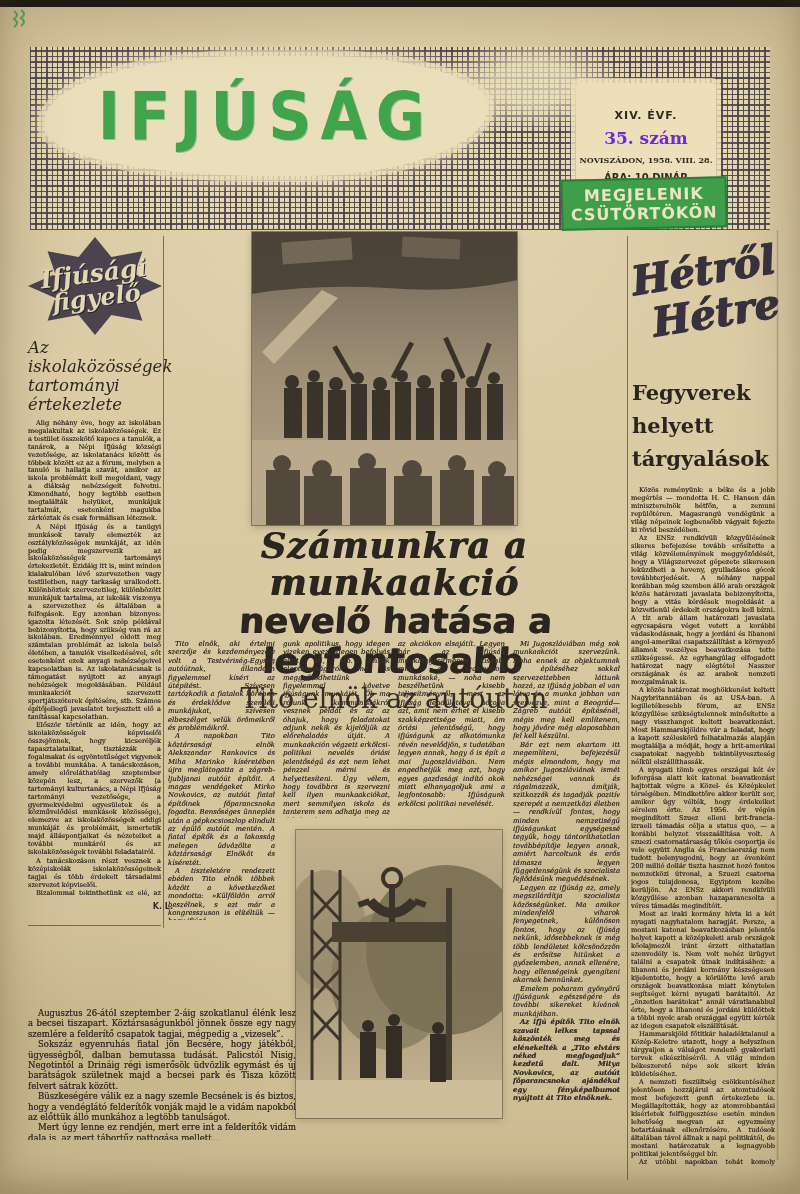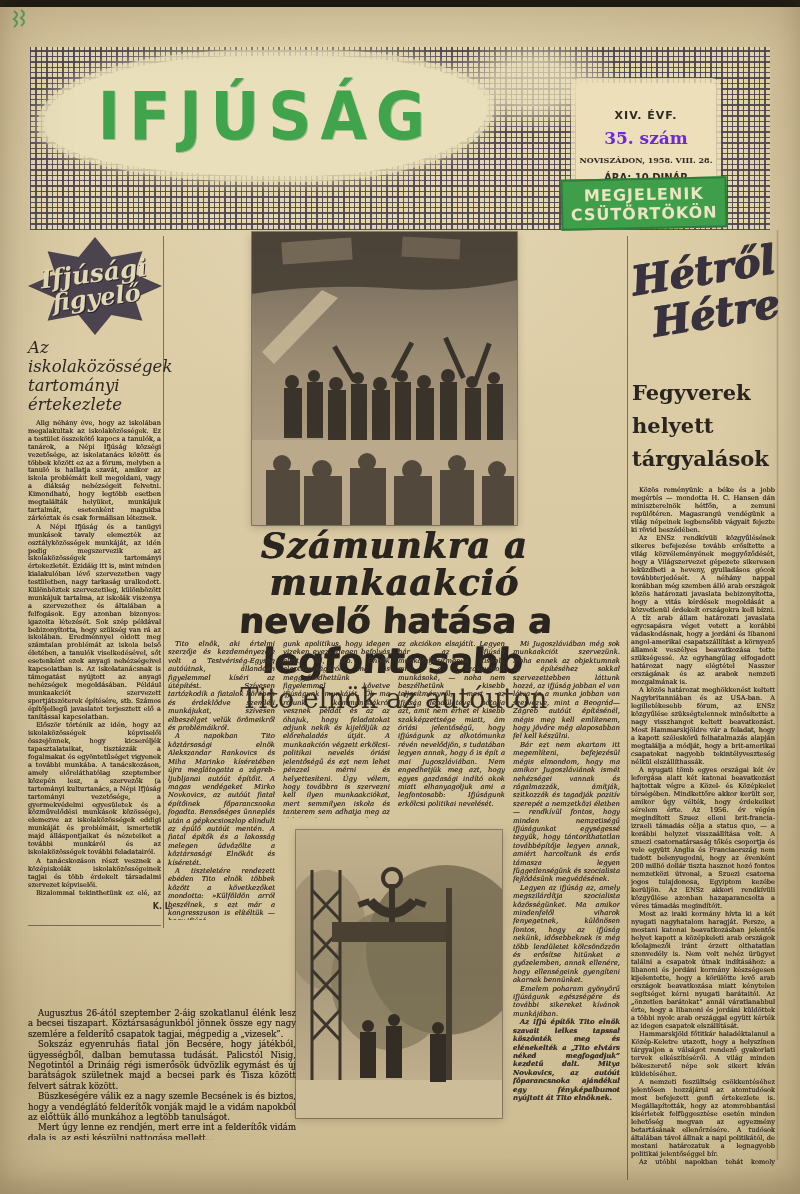--- a/index.html
+++ b/index.html
@@ -282,21 +282,21 @@
         <rect x="134" y="204" width="16" height="48"></rect>
     </g>
   </svg>
 
   <div class="vizesek-head">
   </div>
   <div class="vizesek-body">
     <p>Augusztus 26-ától szeptember 2-áig szokatlanul élénk lesz a becsei tiszapart. Köztársaságunkból jönnek össze egy nagy szemlére a felderítő csapatok tagjai, mégpedig a „vizesek”.</p>
     <p>Sokszáz egyenruhás fiatal jön Becsére, hogy játékból, ügyességből, dalban bemutassa tudását. Palicstól Nisig, Negotintól a Drináig régi ismerősök üdvözlik egymást és új barátságok születnek majd a becsei park és Tisza között felvert sátrak között.</p>
     <p>Büszkeségére válik ez a nagy szemle Becsének is és biztos, hogy a vendéglátó felderítők vonják majd le a vidám napokból az előttük álló munkához a legtöbb tanulságot.</p>
-    <p>Mert úgy lenne ez rendjén, mert erre int a felderítők vidám dala is, az esti készülni pattogása mellett…</p>
+    <p>Mert úgy lenne ez rendjén, mert erre int a felderítők vidám dala is, az mert tábortűz pattogása mellett…</p>
   </div>
 
   <div class="hetrol-logo">
     <div class="l1">Hétről</div>
     <div class="l2">Hétre</div>
   </div>
   <div class="hetrol-title">Fegyverek helyett tárgyalások</div>
   <div class="hetrol-body">
     <p>Közös reményünk: a béke és a jobb megértés — mondotta H. C. Hansen dán miniszterelnök hétfőn, a zemuni repülőtéren. Magasrangú vendégünk a világ népeinek legbensőbb vágyait fejezte ki rövid beszédében.</p>
     <p>Az ENSz rendkívüli közgyűlésének sikeres befejezése tovább erősítette a világ közvéleményének meggyőződését, hogy a Világszervezet gépezete sikeresen leküzdheti a heveny, gyulladásos gócok továbbterjedését. A néhány nappal korábban még szemben álló arab országok közös határozati javaslata bebizonyította, hogy a vitás kérdések megoldását a közvetlenül érdekelt országokra kell bízni. A tíz arab állam határozati javaslata egycsapásra véget vetett a korábbi vádaskodásnak, hogy a jordáni és libanoni angol-amerikai csapatszállítást a környező államok veszélyes beavatkozása tette szükségessé. Az egyhangúlag elfogadott határozat nagy elégtétel Nasszer országának és az arabok nemzeti mozgalmának is.</p>

